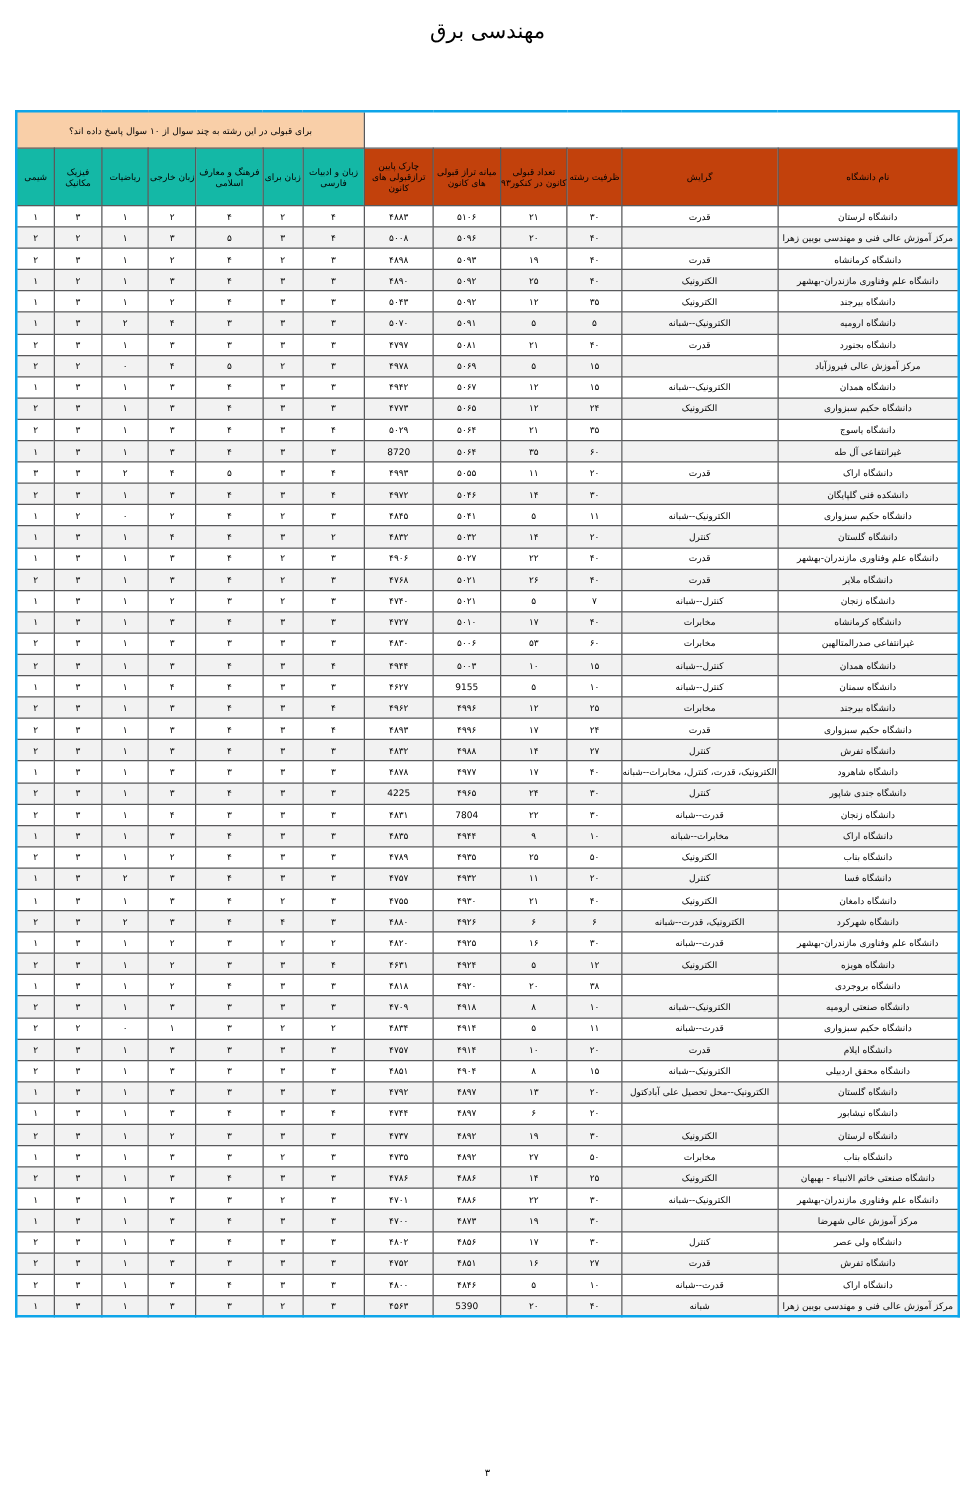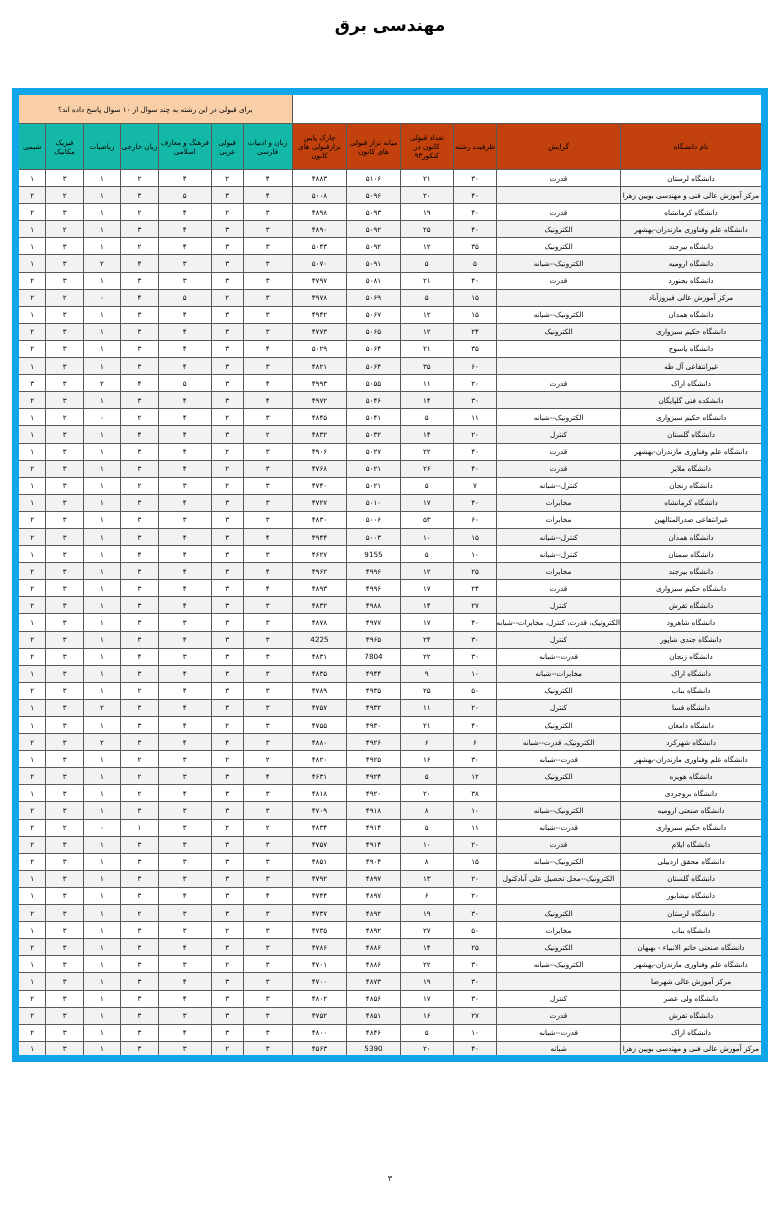--- a/index.html
+++ b/index.html
@@ -12,21 +12,21 @@
     height: 1205px;
     font-family: "DejaVu Sans", "Liberation Sans", sans-serif;
     color: #000000;
     position: relative;
     overflow: hidden;
   }
 
   .page-title {
     text-align: center;
     font-size: 17px;
-    font-weight: bold;
+    font-weight: normal;
     color: #000000;
     padding-top: 15px;
     letter-spacing: 0;
   }
 
   .table-wrap {
     position: absolute;
     top: 88px;
     right: 12px;
     left: 12px;
@@ -96,21 +96,21 @@
     overflow: hidden;
   }
   td.num {
     font-size: 7.6px;
   }
   td.sub {
     font-size: 7.6px;
   }
 
   
-  table.main { border: 7px solid #0ea5e9; }
+  table.main { border: 2px solid #0ea5e9; }
 
   .footer-num {
     position: absolute;
     bottom: 22px;
     left: 0;
     right: 0;
     text-align: center;
     font-size: 8px;
     color: #000;
   }
@@ -143,21 +143,21 @@
         <td class="hdr-question" colspan="7">برای قبولی در این رشته به چند سوال از ۱۰ سوال پاسخ داده اند؟</td>
       </tr>
       <tr>
         <th class="hdr-blue">نام دانشگاه</th>
         <th class="hdr-blue">گرایش</th>
         <th class="hdr-blue">ظرفیت رشته</th>
         <th class="hdr-blue">تعداد قبولی کانون در کنکور۹۳</th>
         <th class="hdr-blue">میانه تراز قبولی های کانون</th>
         <th class="hdr-blue">چارک پایین ترازقبولی های کانون</th>
         <th class="hdr-orange">زبان و ادبیات فارسی</th>
-        <th class="hdr-orange">قبولی عربی</th>
+        <th class="hdr-orange">زبان برای</th>
         <th class="hdr-orange">فرهنگ و معارف اسلامی</th>
         <th class="hdr-orange">زبان خارجی</th>
         <th class="hdr-orange">ریاضیات</th>
         <th class="hdr-orange">فیزیک مکانیک</th>
         <th class="hdr-orange">شیمی</th>
       </tr>
     </thead>
     <tbody id="tbody">
         <tr>
           <td class="uni">دانشگاه لرستان</td>
@@ -323,21 +323,21 @@
           <td class="sub">۱</td>
           <td class="sub">۳</td>
           <td class="sub">۲</td>
         </tr>
         <tr>
           <td class="uni">غیرانتفاعی آل طه</td>
           <td class="grp"></td>
           <td class="num">۶۰</td>
           <td class="num">۳۵</td>
           <td class="num">۵۰۶۴</td>
-          <td class="num">۴۸۲۱</td>
+          <td class="num">8720</td>
           <td class="sub">۳</td>
           <td class="sub">۳</td>
           <td class="sub">۴</td>
           <td class="sub">۳</td>
           <td class="sub">۱</td>
           <td class="sub">۳</td>
           <td class="sub">۱</td>
         </tr>
         <tr>
           <td class="uni">دانشگاه اراک</td>

